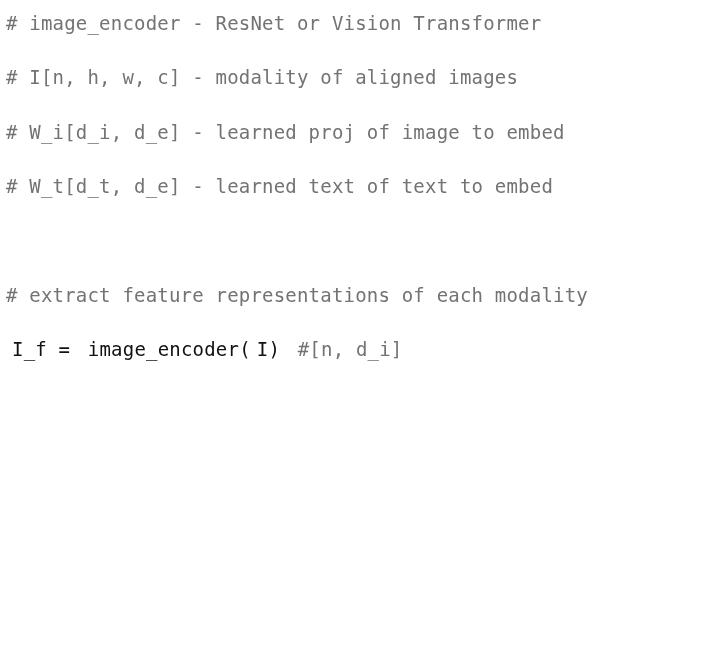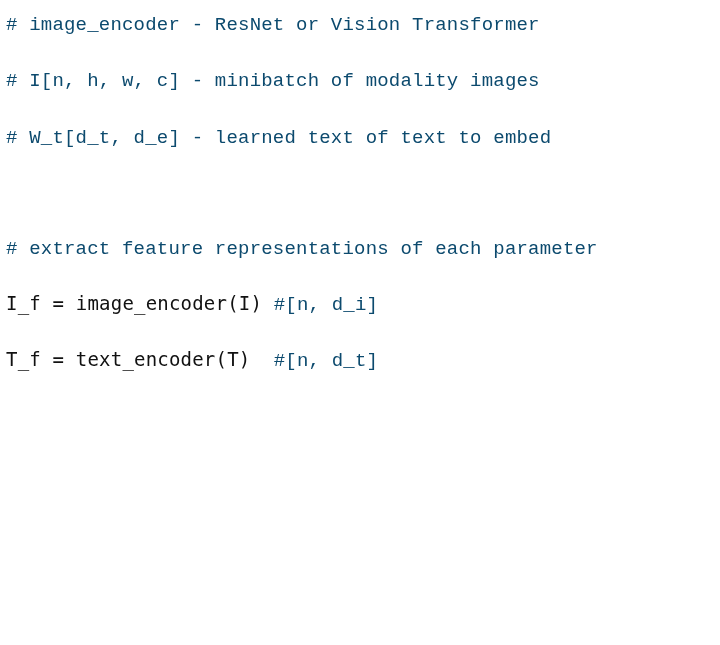--- a/index.html
+++ b/index.html
@@ -13,35 +13,35 @@
     line-height: 27.2px;
     letter-spacing: 0.2px;
     color: #111111;
     -webkit-font-smoothing: antialiased;
   }
   pre.code {
     margin: 0;
     padding: 10px 4px 10px 6px;
     white-space: pre;
   }
-  .cm { color: #0c4a6e; font-family: Liberation Mono, monospace; }   
+  .cm { color: #737373; }   
   .op { color: #111111; }   
-  .id { color: #111111; }   
+  .id { color: #111111; margin-left: 6px; }   
   .line { display: block; }
 </style>
 </head>
 <body>
 
 <pre class="code"><span class="line"><span class="cm"># image_encoder - ResNet or Vision Transformer</span></span>
-<span class="line"><span class="cm"># I[n, h, w, c] - minibatch of modality images</span></span>
+<span class="line"><span class="cm"># I[n, h, w, c] - modality of aligned images</span></span>
+<span class="line"><span class="cm"># W_i[d_i, d_e] - learned proj of image to embed</span></span>
 <span class="line"><span class="cm"># W_t[d_t, d_e] - learned text of text to embed</span></span>
 <span class="line"> </span>
-<span class="line"><span class="cm"># extract feature representations of each parameter</span></span>
+<span class="line"><span class="cm"># extract feature representations of each modality</span></span>
 <span class="line"><span class="id">I_f</span><span class="op"> = </span><span class="id">image_encoder</span><span class="op">(</span><span class="id">I</span><span class="op">)</span><span class="id"> </span><span class="cm">#[n, d_i]</span></span>
-<span class="line"><span class="id">T_f</span><span class="op"> = </span><span class="id">text_encoder</span><span class="op">(</span><span class="id">T</span><span class="op">)</span><span class="id">  </span><span class="cm">#[n, d_t]</span></span>
 <span class="line"> </span>
 
 
 
 
 
 
 
 
 

